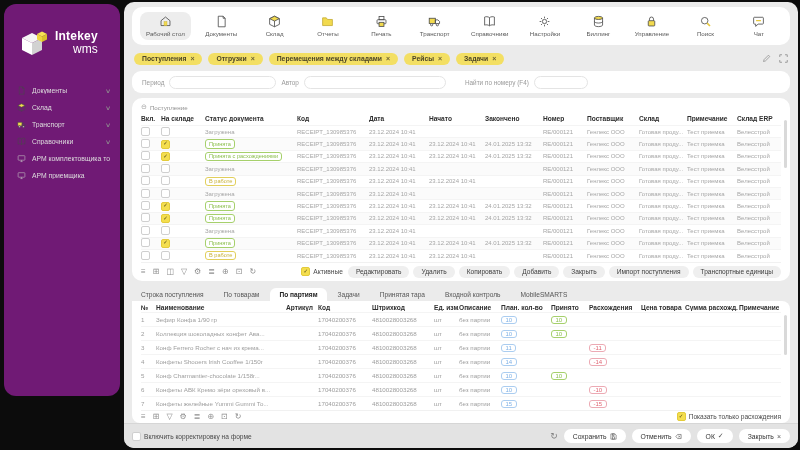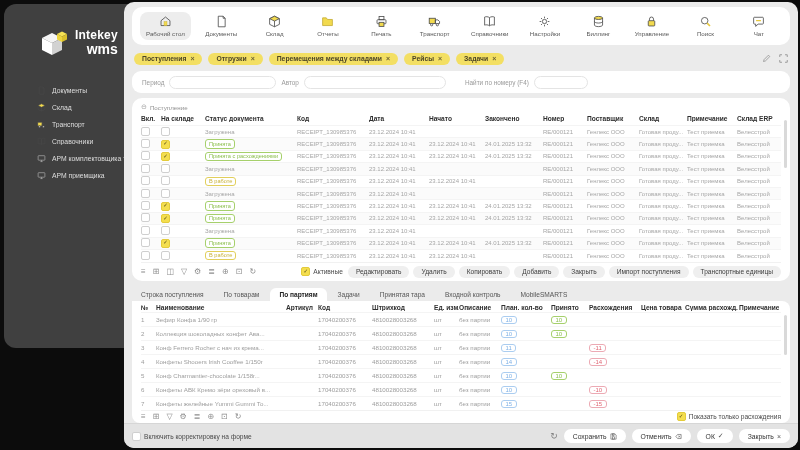--- a/index.html
+++ b/index.html
@@ -1,22 +1,22 @@
 <!DOCTYPE html>
 <html><head>
 <meta charset="utf-8">
 <style>
   html,body{margin:0;padding:0;background:#0c0c0c;}
   .app{position:relative;width:800px;height:450px;background:#0c0c0c;font-family:"Liberation Sans",sans-serif;overflow:hidden;-webkit-font-smoothing:antialiased;}
   
-  .sidebar{position:absolute;left:4px;top:4px;width:116px;height:344px;background:#404040;border-radius:12px;color:#e8e8e8;padding-left:20px;}
+  .sidebar{position:absolute;left:4px;top:4px;width:116px;height:392px;background:#701a75;border-radius:12px;color:#e8e8e8;}
   .logo{display:flex;align-items:center;gap:7px;padding:24px 12px 26px 14px;}
   .logo-text{line-height:1;}
   .logo-brand{display:block;font-size:12px;font-weight:bold;color:#fff;letter-spacing:.2px;}
-  .logo-sub{display:block;font-size:14px;font-weight:bold;color:#fff;text-align:right;margin-top:1px;}
+  .logo-sub{display:block;font-size:12px;font-weight:normal;color:#fff;text-align:right;margin-top:1px;}
   .side-item{display:flex;align-items:center;gap:6px;padding:0 10px 0 13px;height:17px;font-size:6.8px;color:#dedede;cursor:pointer;}
   .side-ic{width:9px;height:9px;flex:0 0 9px;}
   .side-ic svg{width:9px;height:9px;display:block;}
   .side-label{white-space:nowrap;overflow:hidden;}
   .chev{margin-left:auto;color:#8f8f8f;font-size:6px;transform:scaleX(1.4);}
   
   .main{position:absolute;left:124px;top:2px;width:674px;height:446px;background:#ebebeb;border-radius:10px;display:flex;flex-direction:column;overflow:hidden;}
   
   .topnav-card{margin:5px 8px 0;height:38px;background:#fff;border-radius:10px;display:flex;align-items:center;justify-content:space-between;padding:0 8px;flex:0 0 auto;}
   .nav-item{display:flex;flex-direction:column;align-items:center;gap:2px;padding:3px 6px;border-radius:8px;cursor:pointer;min-width:34px;}

